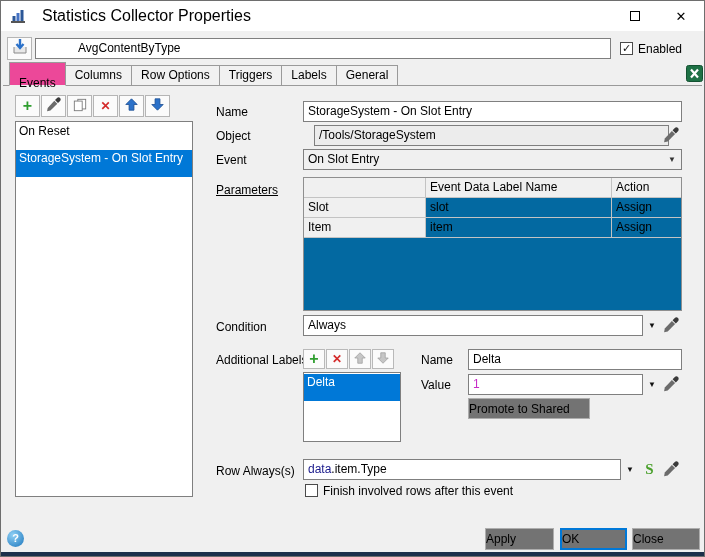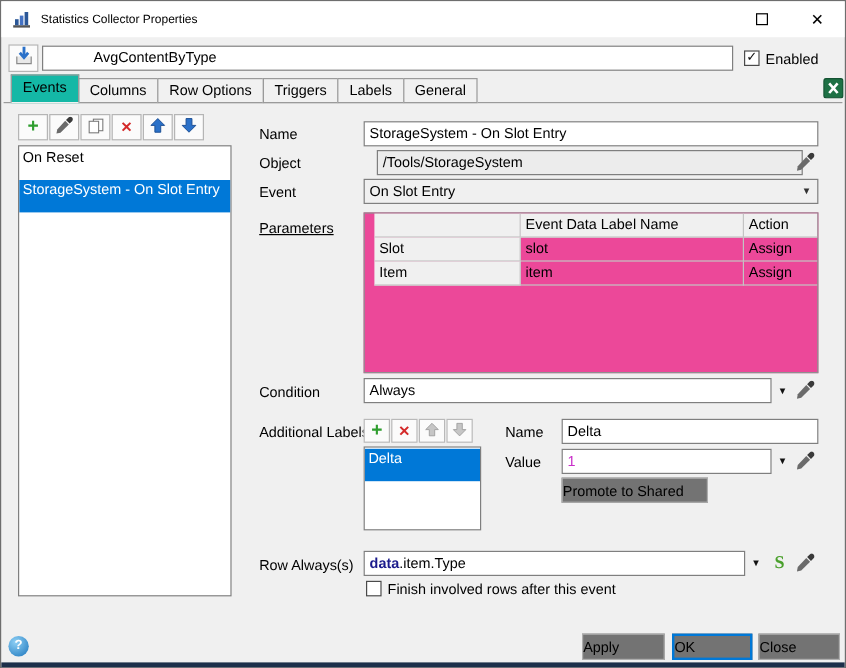--- a/index.html
+++ b/index.html
@@ -5,60 +5,60 @@
   * { box-sizing: border-box; margin: 0; padding: 0; }
   body { font-family: "Liberation Sans", sans-serif; background: #ffffff; }
   .window {
     position: relative; width: 705px; height: 557px;
     background: #f0f0f0; border: 1px solid #6e6e6e;
     font-size: 12px; color: #000; overflow: hidden;
   }
   
   .titlebar { position: absolute; left: 0; top: 0; width: 100%; height: 30px; background: #fff; display: flex; align-items: center; }
   .title-icon { margin-left: 9px; width: 16px; height: 16px; display: inline-block; }
-  .title-text { margin-left: 8px; font-size: 10px; text-align: center; }
+  .title-text { margin-left: 16px; font-size: 16px; text-align: center; }
   .win-btn { position: absolute; top: 0; width: 46px; height: 30px; display: flex; align-items: center; justify-content: center; }
   .btn-max { right: 46px; }
   .btn-close { right: 0; font-size: 13px; }
   .max-glyph { width: 10px; height: 10px; border: 1px solid #000; display: inline-block; }
   
   .tbtn { position: absolute; background: #fbfbfb; border: 1px solid #b5b5b5; display: flex; align-items: center; justify-content: center; }
   .pinbtn { left: 6px; top: 36px; width: 25px; height: 23px; }
   .fld { position: absolute; height: 21px; background: #fff; border: 1px solid #7f7f7f; font-size: 12px; line-height: 19px; padding: 0 4px; white-space: nowrap; overflow: hidden; }
   .fld.gray { background: #ececec; }
   .namefld { left: 34px; top: 37px; width: 576px; padding-left: 42px; }
   .cb { position: absolute; width: 13px; height: 13px; background: #fff; border: 1px solid #4a4a4a; font-size: 11px; line-height: 11px; text-align: center; color: #111; }
   .cb-enabled { left: 619px; top: 41px; }
   .lbl { position: absolute; font-size: 12px; color: #000; white-space: nowrap; }
   .lbl-enabled { left: 637px; top: 41px; }
   
   .tabbar { position: absolute; left: 8px; top: 61px; height: 24px; display: flex; align-items: flex-end; z-index: 3; }
   .tab { height: 21px; background: #f1f1f1; border: 1px solid #9a9a9a; padding: 2px 9px 0; font-size: 12px; margin-right: -1px; }
-  .tab.active { height: 24px; background: #14b8a6; border-bottom: 1px solid #f0f0f0; padding-top: 3px; position: relative; z-index: 4; }
+  .tab.active { height: 24px; background: #ec4899; border-bottom: 1px solid #f0f0f0; padding-top: 13px; position: relative; z-index: 4; }
   .tabline { position: absolute; left: 2px; right: 2px; top: 84px; height: 1px; background: #9a9a9a; z-index: 1; }
   .excelbtn { left: 684px; top: 64px; width: 19px; height: 19px; border: none; background: transparent; }
   
   .listbox { position: absolute; background: #fff; border: 1px solid #7f7f7f; overflow: hidden; }
   .events-list { left: 14px; top: 120px; width: 178px; height: 376px; padding-top: 1px; }
   .list-item { height: 27px; line-height: 17px; padding-left: 3px; font-size: 12px; white-space: nowrap; overflow: hidden; }
   .list-item.selected { background: #0078d7; color: #fff; }
   .lt1 { left: 14px; } .lt2 { left: 40px; } .lt3 { left: 66px; } .lt4 { left: 92px; } .lt5 { left: 118px; } .lt6 { left: 144px; }
   .topbar { top: 94px; width: 25px; height: 22px; }
   .plus-glyph { color: #2f9e2f; font-weight: bold; font-size: 16px; line-height: 14px; }
   .redx-glyph { color: #d42a2a; font-weight: bold; font-size: 12px; }
   
   .lbl-name { left: 215px; top: 104px; }
   .fld-name { left: 302px; top: 100px; width: 379px; }
   .lbl-object { left: 215px; top: 128px; }
   .fld-object { left: 302px; top: 124px; width: 355px; margin-left: 11px; }
   .lbl-event { left: 215px; top: 152px; }
   .combo { position: absolute; left: 302px; top: 148px; width: 379px; height: 21px; background: #f0f0f0; border: 1px solid #7f7f7f; line-height: 19px; padding: 0 4px; font-size: 12px; }
   .combo-arrow { position: absolute; right: 5px; top: 0; height: 100%; display: flex; align-items: center; font-size: 8px; color: #333; }
   .lbl-params { left: 215px; top: 182px; text-decoration: underline; }
-  .ptable { position: absolute; left: 302px; top: 176px; width: 379px; height: 134px; background: #ec4899; border: 1px solid #8f8f8f; padding-left: 8px; }
+  .ptable { position: absolute; left: 302px; top: 176px; width: 379px; height: 134px; background: #0369a1; border: 1px solid #8f8f8f; }
   .prow { display: flex; height: 20px; }
   .pc { border-right: 1px solid #c3c3c3; border-bottom: 1px solid #c3c3c3; padding: 2px 4px; font-size: 12px; overflow: hidden; white-space: nowrap; }
   .pc0 { width: 122px; } .pc1 { width: 186px; } .pc2 { flex: 1; border-right: none; }
   .ph { background: #f0f0f0; }
   .lbl-condition { left: 215px; top: 319px; }
   .fld-condition { left: 302px; top: 314px; width: 340px; }
   .ddbtn { position: absolute; width: 16px; height: 21px; display: flex; align-items: center; justify-content: center; font-size: 8px; color: #111; }
   .dd-condition { left: 643px; top: 314px; }
   .sampler { position: absolute; width: 18px; height: 18px; }
   .smp-object { left: 662px; top: 126px; }
@@ -75,21 +75,21 @@
   .smp-alvalue { left: 662px; top: 375px; }
   .pushbtn { position: absolute; background: #737373; border: 1px solid #adadad; font-size: 12px; text-align: left; line-height: 20px; }
   .promote { left: 467px; top: 397px; width: 122px; height: 21px; }
   .lbl-rowvals { left: 215px; top: 463px; }
   .fld-rowvals { left: 302px; top: 458px; width: 318px; }
   .dd-rowvals { left: 621px; top: 458px; }
   .script-s { position: absolute; left: 640px; top: 459px; width: 17px; height: 18px; color: #4aa02c; font-weight: bold; font-family: "Liberation Serif", serif; font-size: 15px; line-height: 18px; text-align: center; }
   .smp-rowvals { left: 662px; top: 460px; }
   .cb-finish { left: 304px; top: 483px; }
   .lbl-finish { left: 322px; top: 483px; }
-  .kw { font-weight: bold; color: #1a1a8c; }
+  .kw { font-weight: normal; color: #1a1a8c; }
   .magenta { color: #c82cc8; }
   
   .apply { left: 484px; top: 527px; width: 69px; height: 22px; }
   .okbtn { left: 559px; top: 527px; width: 67px; height: 22px; border: 2px solid #0078d7; line-height: 18px; }
   .closebtn { left: 631px; top: 527px; width: 68px; height: 22px; }
   .help { position: absolute; left: 6px; top: 529px; width: 17px; height: 17px; border-radius: 50%;
           background: radial-gradient(circle at 35% 30%, #8fd0f5, #1b75bc);
           color: #fff; font-weight: bold; font-size: 11px; text-align: center; line-height: 17px; }
   .bottom-edge { position: absolute; left: 0; top: 551px; width: 100%; height: 6px; background: #1c2f4a; }
 </style>

